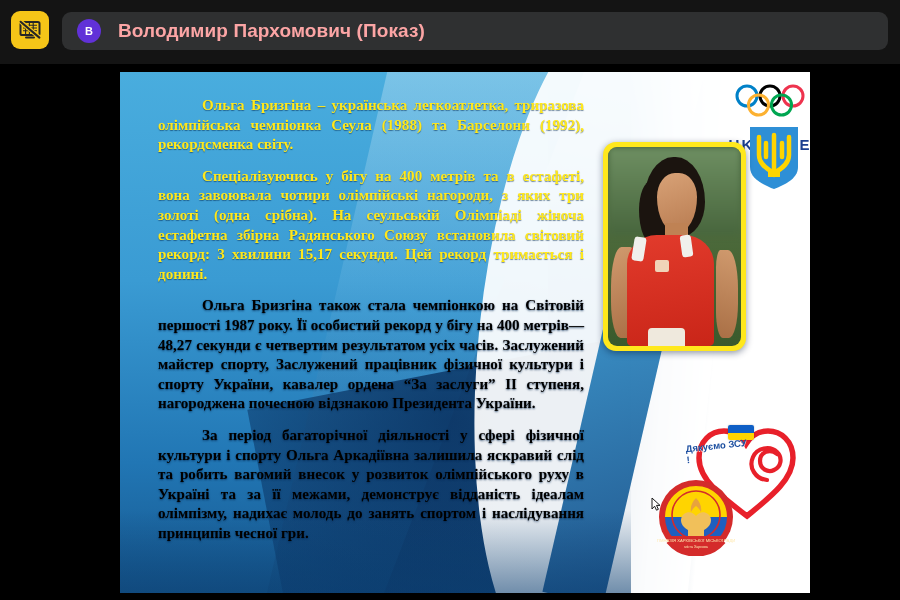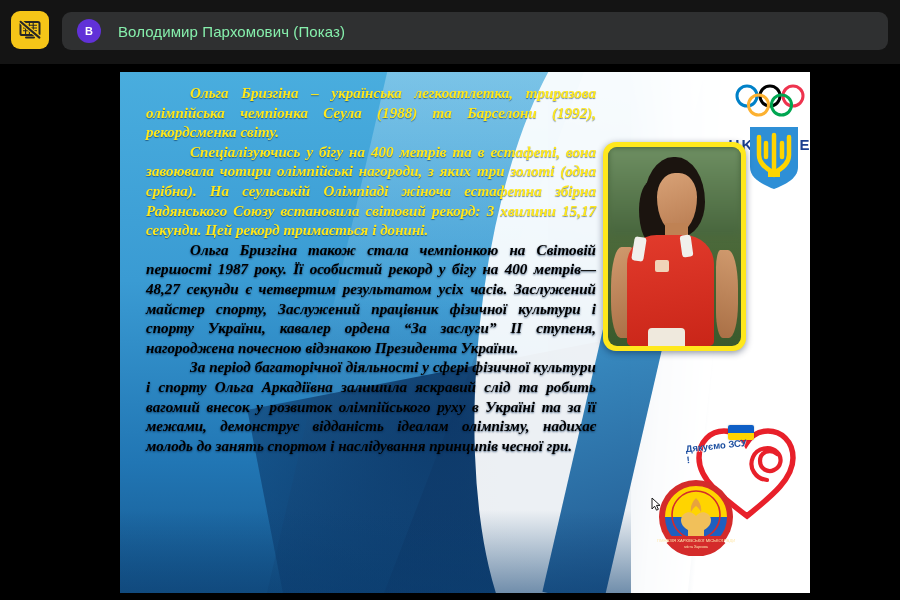--- a/index.html
+++ b/index.html
@@ -25,21 +25,21 @@
     position:absolute;left:62px;top:12px;height:38px;width:826px;
     background:#2f3031;border-radius:9px;display:flex;align-items:center;
     padding-left:15px;box-sizing:border-box;cursor:pointer;
   }
   .avatar{
     width:24px;height:24px;border-radius:50%;background:#6131d8;color:#fff;
     font-size:11px;font-weight:bold;display:flex;align-items:center;justify-content:center;
     flex:0 0 auto;letter-spacing:.3px;
   }
   .speaker-name{
-    margin-left:17px;color:#86efac;font-size:15px;font-weight:normal;
+    margin-left:17px;color:#fca5a5;font-size:19px;font-weight:bold;
     white-space:nowrap;letter-spacing:.1px;
   }
 
   
   .stage{position:absolute;left:0;top:64px;width:900px;height:536px;background:#000;}
   .slide{
     position:absolute;left:120px;top:8px;width:690px;height:521px;overflow:hidden;
     background:#3aa6dd;
   }
   
@@ -86,21 +86,21 @@
   }
 
   
   .slide-text{
     position:absolute;left:26px;top:12px;width:450px;
     font-family:"Liberation Serif","DejaVu Serif",serif;
     font-weight:bold;font-size:15.1px;line-height:19.6px;
     color:#ffe81c;text-align:justify;
     text-shadow:0 1px 1px rgba(0,40,80,.55);
   }
-  .slide-text p{margin:0;text-indent:44px;font-style:italic;}
+  .slide-text p{margin:12px;text-indent:44px;}
   .slide-text p.white{color:#000000;text-shadow:0 1px 2px rgba(0,35,75,.7);}
 
   
   .olympic{
     position:absolute;left:607px;top:12px;width:86px;text-align:center;
   }
   .olympic svg{display:block;margin:0 auto;}
   .olympic-caption{
     margin-top:18px;color:#1b3f8f;font-size:15px;letter-spacing:2.1px;font-weight:bold;
     font-family:"Liberation Sans",sans-serif;

